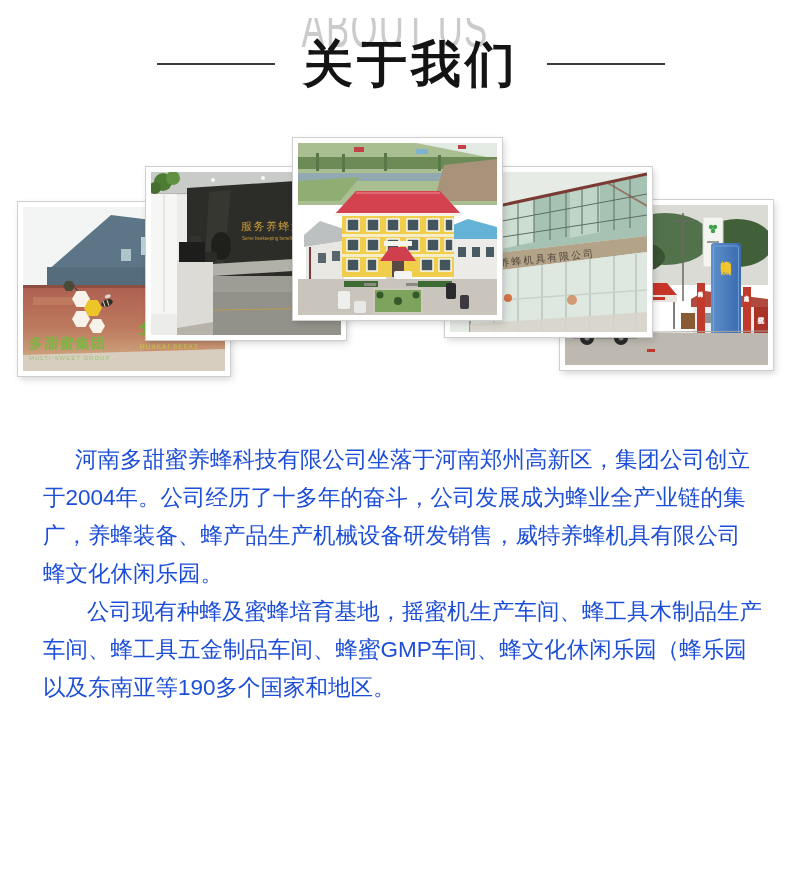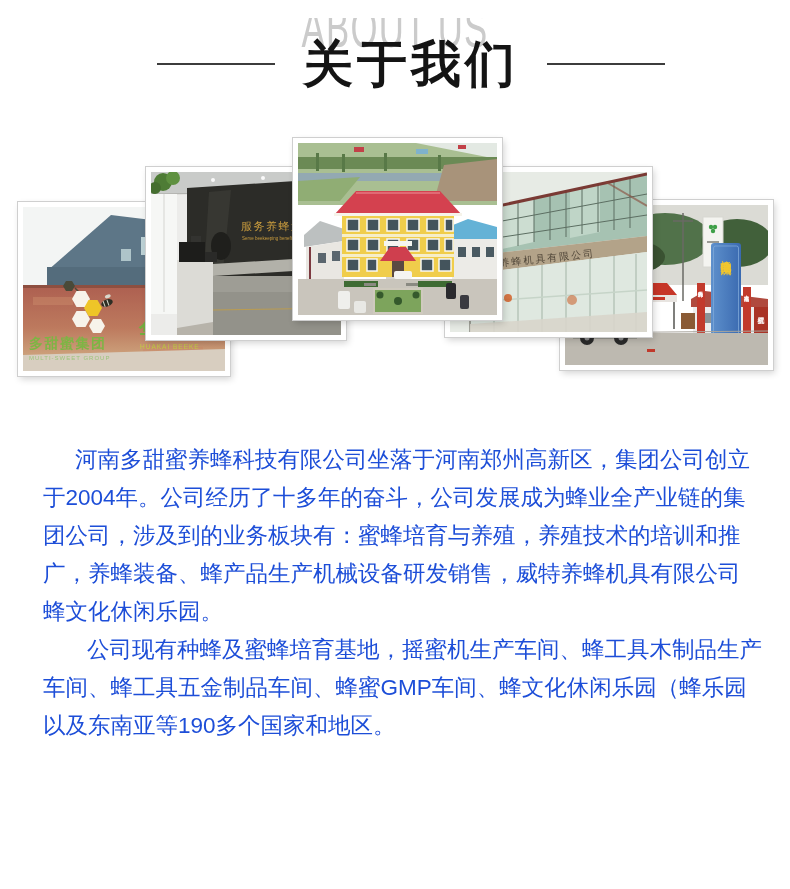--- a/index.html
+++ b/index.html
@@ -316,21 +316,20 @@
           <circle cx="56" cy="133" r="2.5" fill="#8a8a8a"></circle>
         <rect x="8" y="118" width="3" height="5" fill="#c03a30"></rect>
       </g>
       <rect x="82" y="144" width="8" height="3" fill="#c0392b"></rect>
     </svg>
   </figure>
 
   <section class="about-text">
     <div class="line indent-1">河南多甜蜜养蜂科技有限公司坐落于河南郑州高新区，集团公司创立</div>
     <div class="line">于2004年。公司经历了十多年的奋斗，公司发展成为蜂业全产业链的集</div>
-    <div class="line">团公司，涉及到的业务板块有：蜜蜂培育与养殖，养殖技术的培训和推</div>
     <div class="line">广，养蜂装备、蜂产品生产机械设备研发销售，威特养蜂机具有限公司</div>
     <div class="line">蜂文化休闲乐园。</div>
     <div class="line indent-2">公司现有种蜂及蜜蜂培育基地，摇蜜机生产车间、蜂工具木制品生产</div>
     <div class="line">车间、蜂工具五金制品车间、蜂蜜GMP车间、蜂文化休闲乐园（蜂乐园</div>
     <div class="line">以及东南亚等190多个国家和地区。</div>
   </section>
 
 </div>
 
 </body></html>

